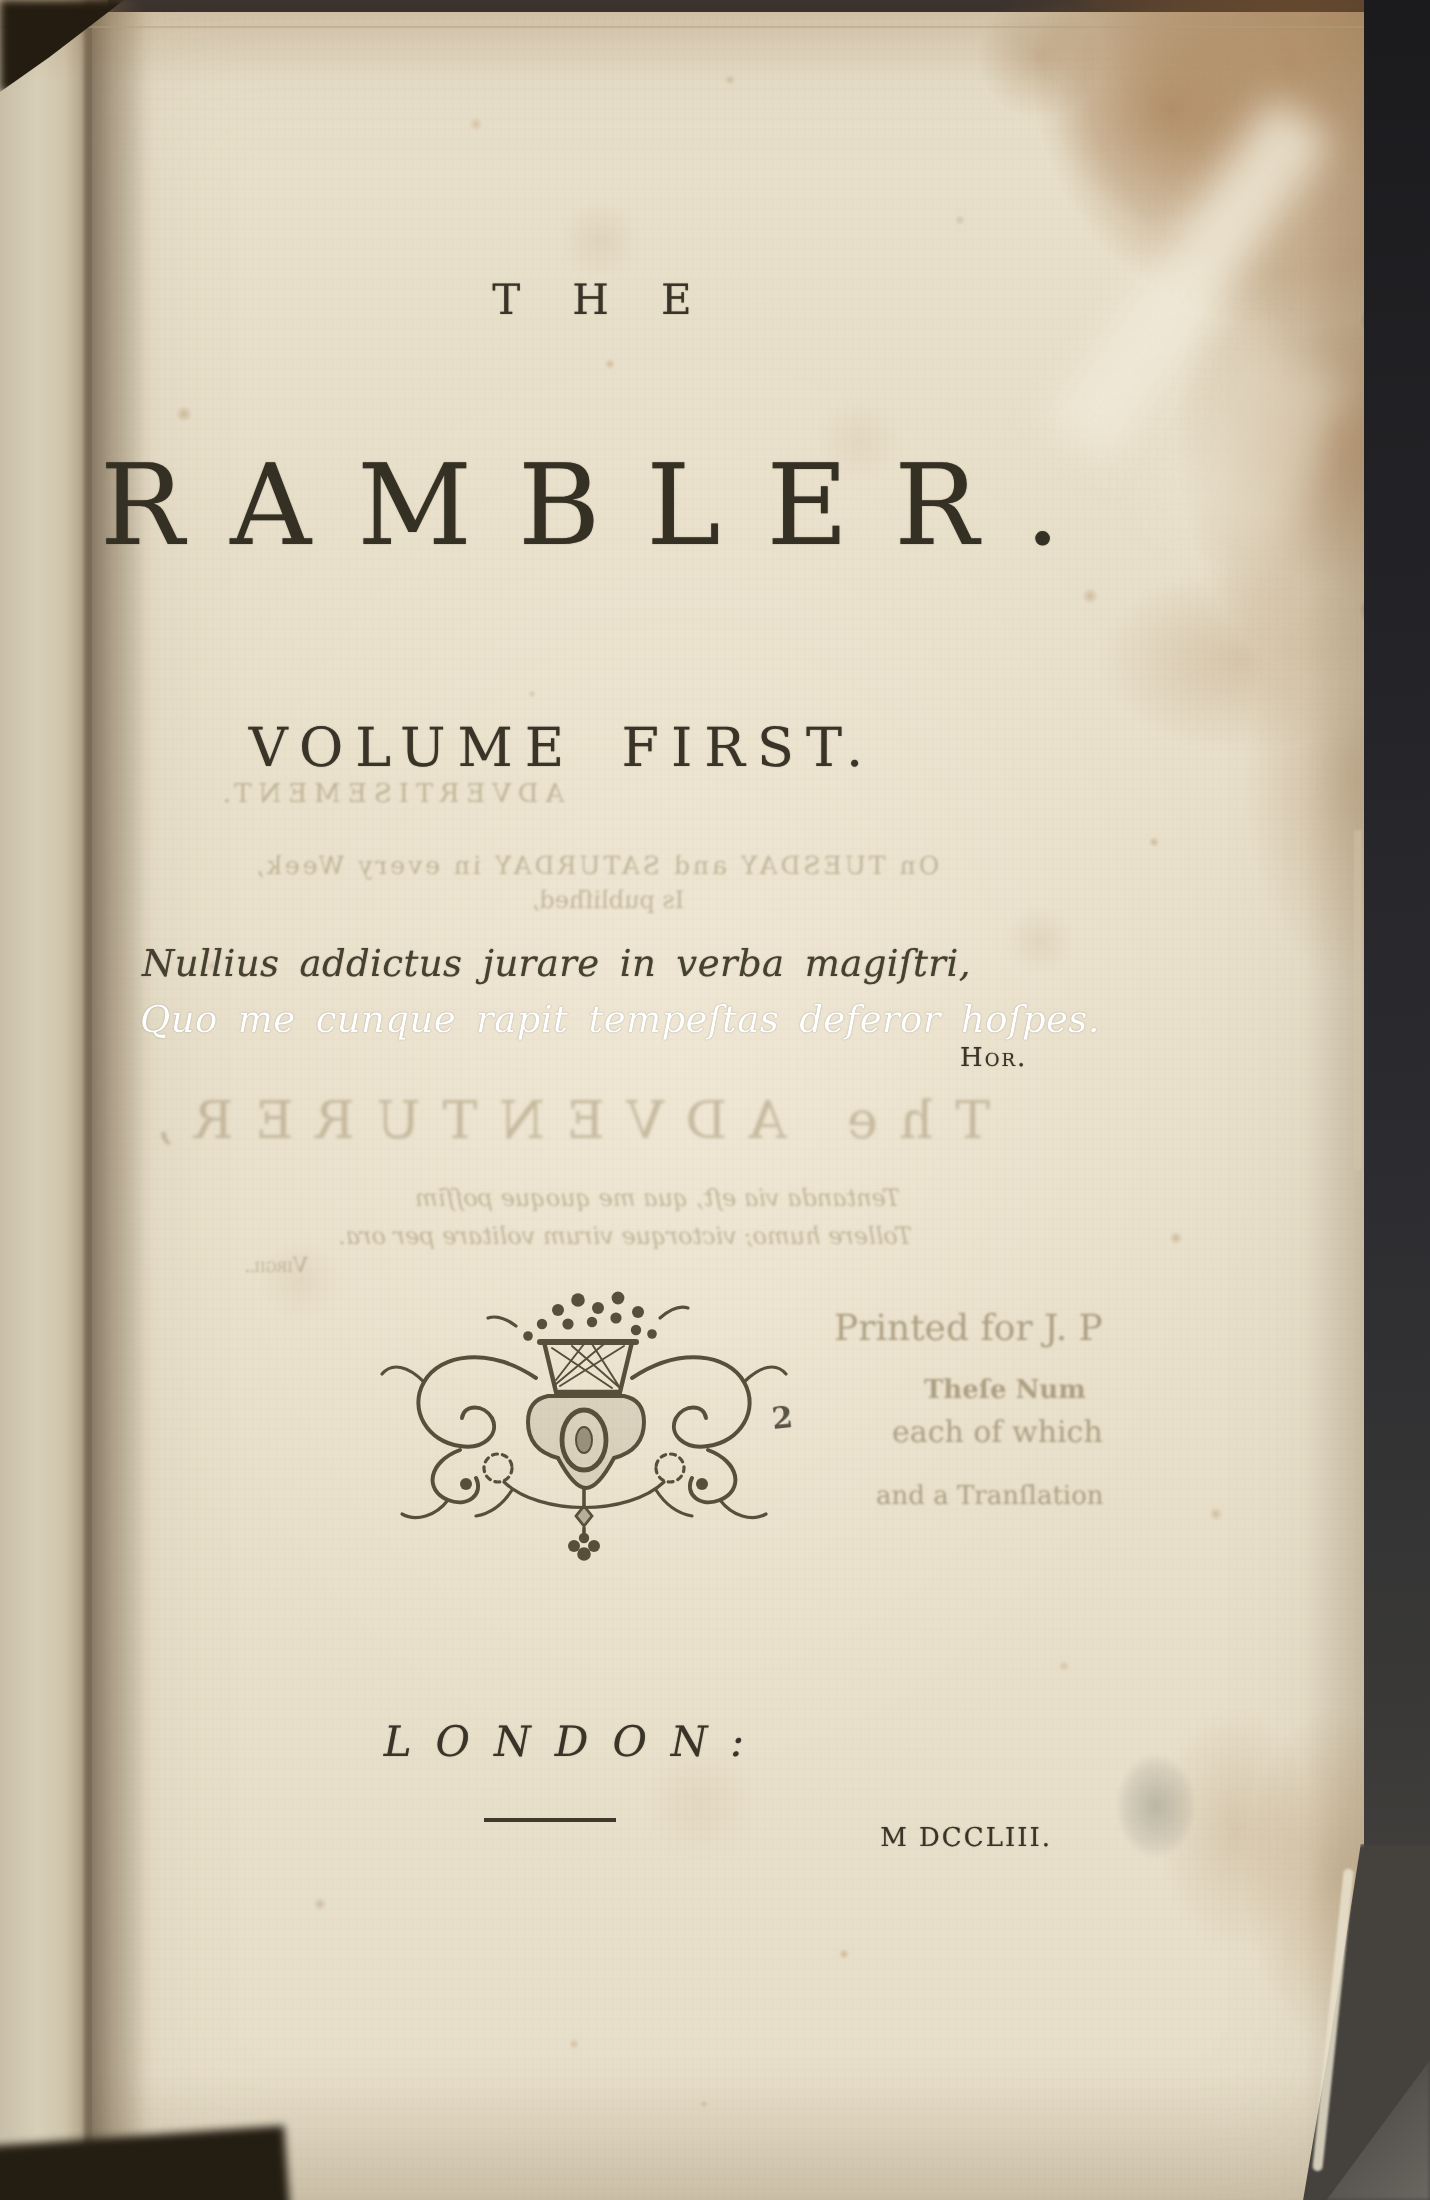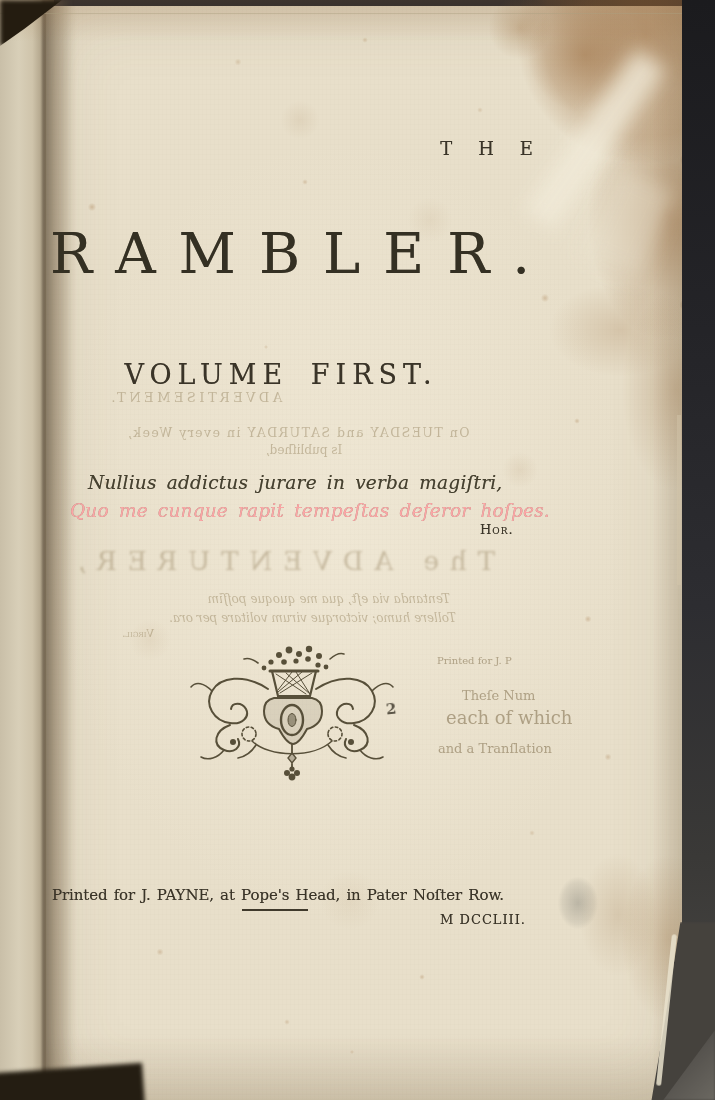--- a/index.html
+++ b/index.html
@@ -85,47 +85,47 @@
   .br-corner-grey{position:absolute;left:652px;top:1030px;width:63px;height:70px;
     background:linear-gradient(135deg,#35322e 0%,#57544f 55%,#6b6861 100%);
     clip-path:polygon(18% 100%,100% 0,100% 100%);filter:blur(1px);}
   .bl-wedge{position:absolute;left:-8px;top:1068px;width:152px;height:52px;background:#241d12;
     transform:rotate(-4deg);filter:blur(2px);}
 
   
   .txt{position:absolute;color:#3a3428;line-height:1;white-space:nowrap;
        text-shadow:0 0 .6px rgba(58,52,40,.55);}
   .center{text-align:center;}
-  .l-the     {left:33px; top:140px;width:500px;font-size:18px;letter-spacing:26px;padding-left:26px;text-align:right;}
+  .l-the     {left:33px; top:140px;width:500px;font-size:21px;letter-spacing:26px;padding-left:26px;}
   .l-rambler {left:27px; top:226px;width:500px;font-size:56px;letter-spacing:23px;padding-left:23px;color:#343023;}
   .l-volume  {left:25px; top:361px;width:500px;font-size:27px;letter-spacing:6px;word-spacing:8px;padding-left:6px;}
-  .l-epi1    {left:88px; top:474px;font-size:18.5px;font-style:italic;word-spacing:4px;letter-spacing:.2px;color:#45402f;}
-  .l-epi2    {left:70px; top:502px;font-size:18.5px;font-style:italic;word-spacing:4px;letter-spacing:.2px;color:#fca5a5;}
+  .l-epi1    {left:71px; top:474px;font-size:18.5px;font-style:italic;word-spacing:4px;letter-spacing:.2px;color:#45402f;}
+  .l-epi2    {left:70px; top:502px;font-size:18.5px;font-style:italic;word-spacing:4px;letter-spacing:.2px;color:#ffffff;}
   .l-hor     {left:480px;top:523px;width:70px;font-size:13px;font-variant:small-caps;letter-spacing:1px;}
   .l-london  {left:26px; top:861px;width:500px;font-size:21px;font-style:italic;letter-spacing:12px;padding-left:12px;}
   .l-printed {left:28px; top:888px;width:500px;font-size:15px;letter-spacing:-.1px;word-spacing:1.5px;}
   .l-rule    {position:absolute;left:242px;top:909px;width:66px;height:2px;background:#403a2c;}
   .l-year    {left:26px; top:913px;width:500px;font-size:13px;letter-spacing:1px;text-align:right;}
 
   
   .ghost{position:absolute;line-height:1;white-space:nowrap;color:rgba(139,119,82,.42);
          filter:blur(.6px);}
   .mirror{transform:scaleX(-1);}
   .g-adv {left:105px;top:391px;width:180px;text-align:center;font-size:13px;letter-spacing:3.5px;}
   .g-tue {left:112px;top:427px;width:372px;text-align:center;font-size:12.5px;letter-spacing:1.5px;}
   .g-pub {left:248px;top:444px;width:112px;text-align:center;font-size:12px;}
   .g-advr{left:83px; top:548px;width:412px;text-align:center;font-size:26px;letter-spacing:11px;
           color:rgba(139,119,82,.38);filter:blur(.9px);}
   .g-m1  {left:240px;top:593px;width:210px;text-align:center;font-size:12px;font-style:italic;}
   .g-m2  {left:186px;top:612px;width:270px;text-align:center;font-size:12px;font-style:italic;}
   .g-virg{left:96px; top:628px;width:58px;font-size:10.5px;font-variant:small-caps;}
   .ghost2{position:absolute;line-height:1;white-space:nowrap;color:rgba(118,100,66,.52);filter:blur(.5px);}
-  .g-pfrag{left:437px;top:656px;font-size:10px;}
-  .g-n1  {left:462px;top:689px;font-size:13px;}
-  .g-n2  {left:446px;top:709px;font-size:18px;}
+  .g-pfrag{left:417px;top:656px;font-size:18px;}
+  .g-n1  {left:462px;top:689px;font-size:13px;font-weight:bold;}
+  .g-n2  {left:446px;top:709px;font-size:15px;}
   .g-n3  {left:438px;top:742px;font-size:13px;}
   .g-mark{left:386px;top:702px;font-size:15px;color:rgba(55,50,38,.8);filter:blur(.3px);
           transform:rotate(-6deg);font-weight:bold;}
 
   
   .ornament{position:absolute;left:186px;top:641px;width:212px;height:142px;filter:blur(.3px);opacity:.92;}
 </style>
 </head>
 <body>
 
@@ -153,21 +153,21 @@
   <div class="ghost2 g-n2">each of which</div>
   <div class="ghost2 g-n3">and a Tranſlation</div>
   <div class="ghost2 g-mark">2</div>
 
   <div class="txt center l-the">THE</div>
   <div class="txt center l-rambler">RAMBLER.</div>
   <div class="txt center l-volume">VOLUME FIRST.</div>
   <div class="txt l-epi1">Nullius addictus jurare in verba magiſtri,</div>
   <div class="txt l-epi2">Quo me cunque rapit tempeſtas deferor hoſpes.</div>
   <div class="txt l-hor">Hor.</div>
-  <div class="txt center l-printed">Printed for J. PAYNE, at Pope's Head, in Pater Noſter Row.</div>
+  <div class="txt center l-london">LONDON:</div>
   <div class="l-rule"></div>
   <div class="txt center l-year">M DCCLIII.</div>
 
   <svg class="ornament" viewBox="0 0 212 142">
     <g stroke="#4b432d" fill="none" stroke-width="2" stroke-linecap="round">
 
       <g fill="#4b432d" stroke="none">
         <circle cx="93" cy="14" r="3"></circle>
           <circle cx="103" cy="9" r="3.4"></circle>
           <circle cx="113" cy="13" r="3"></circle>

